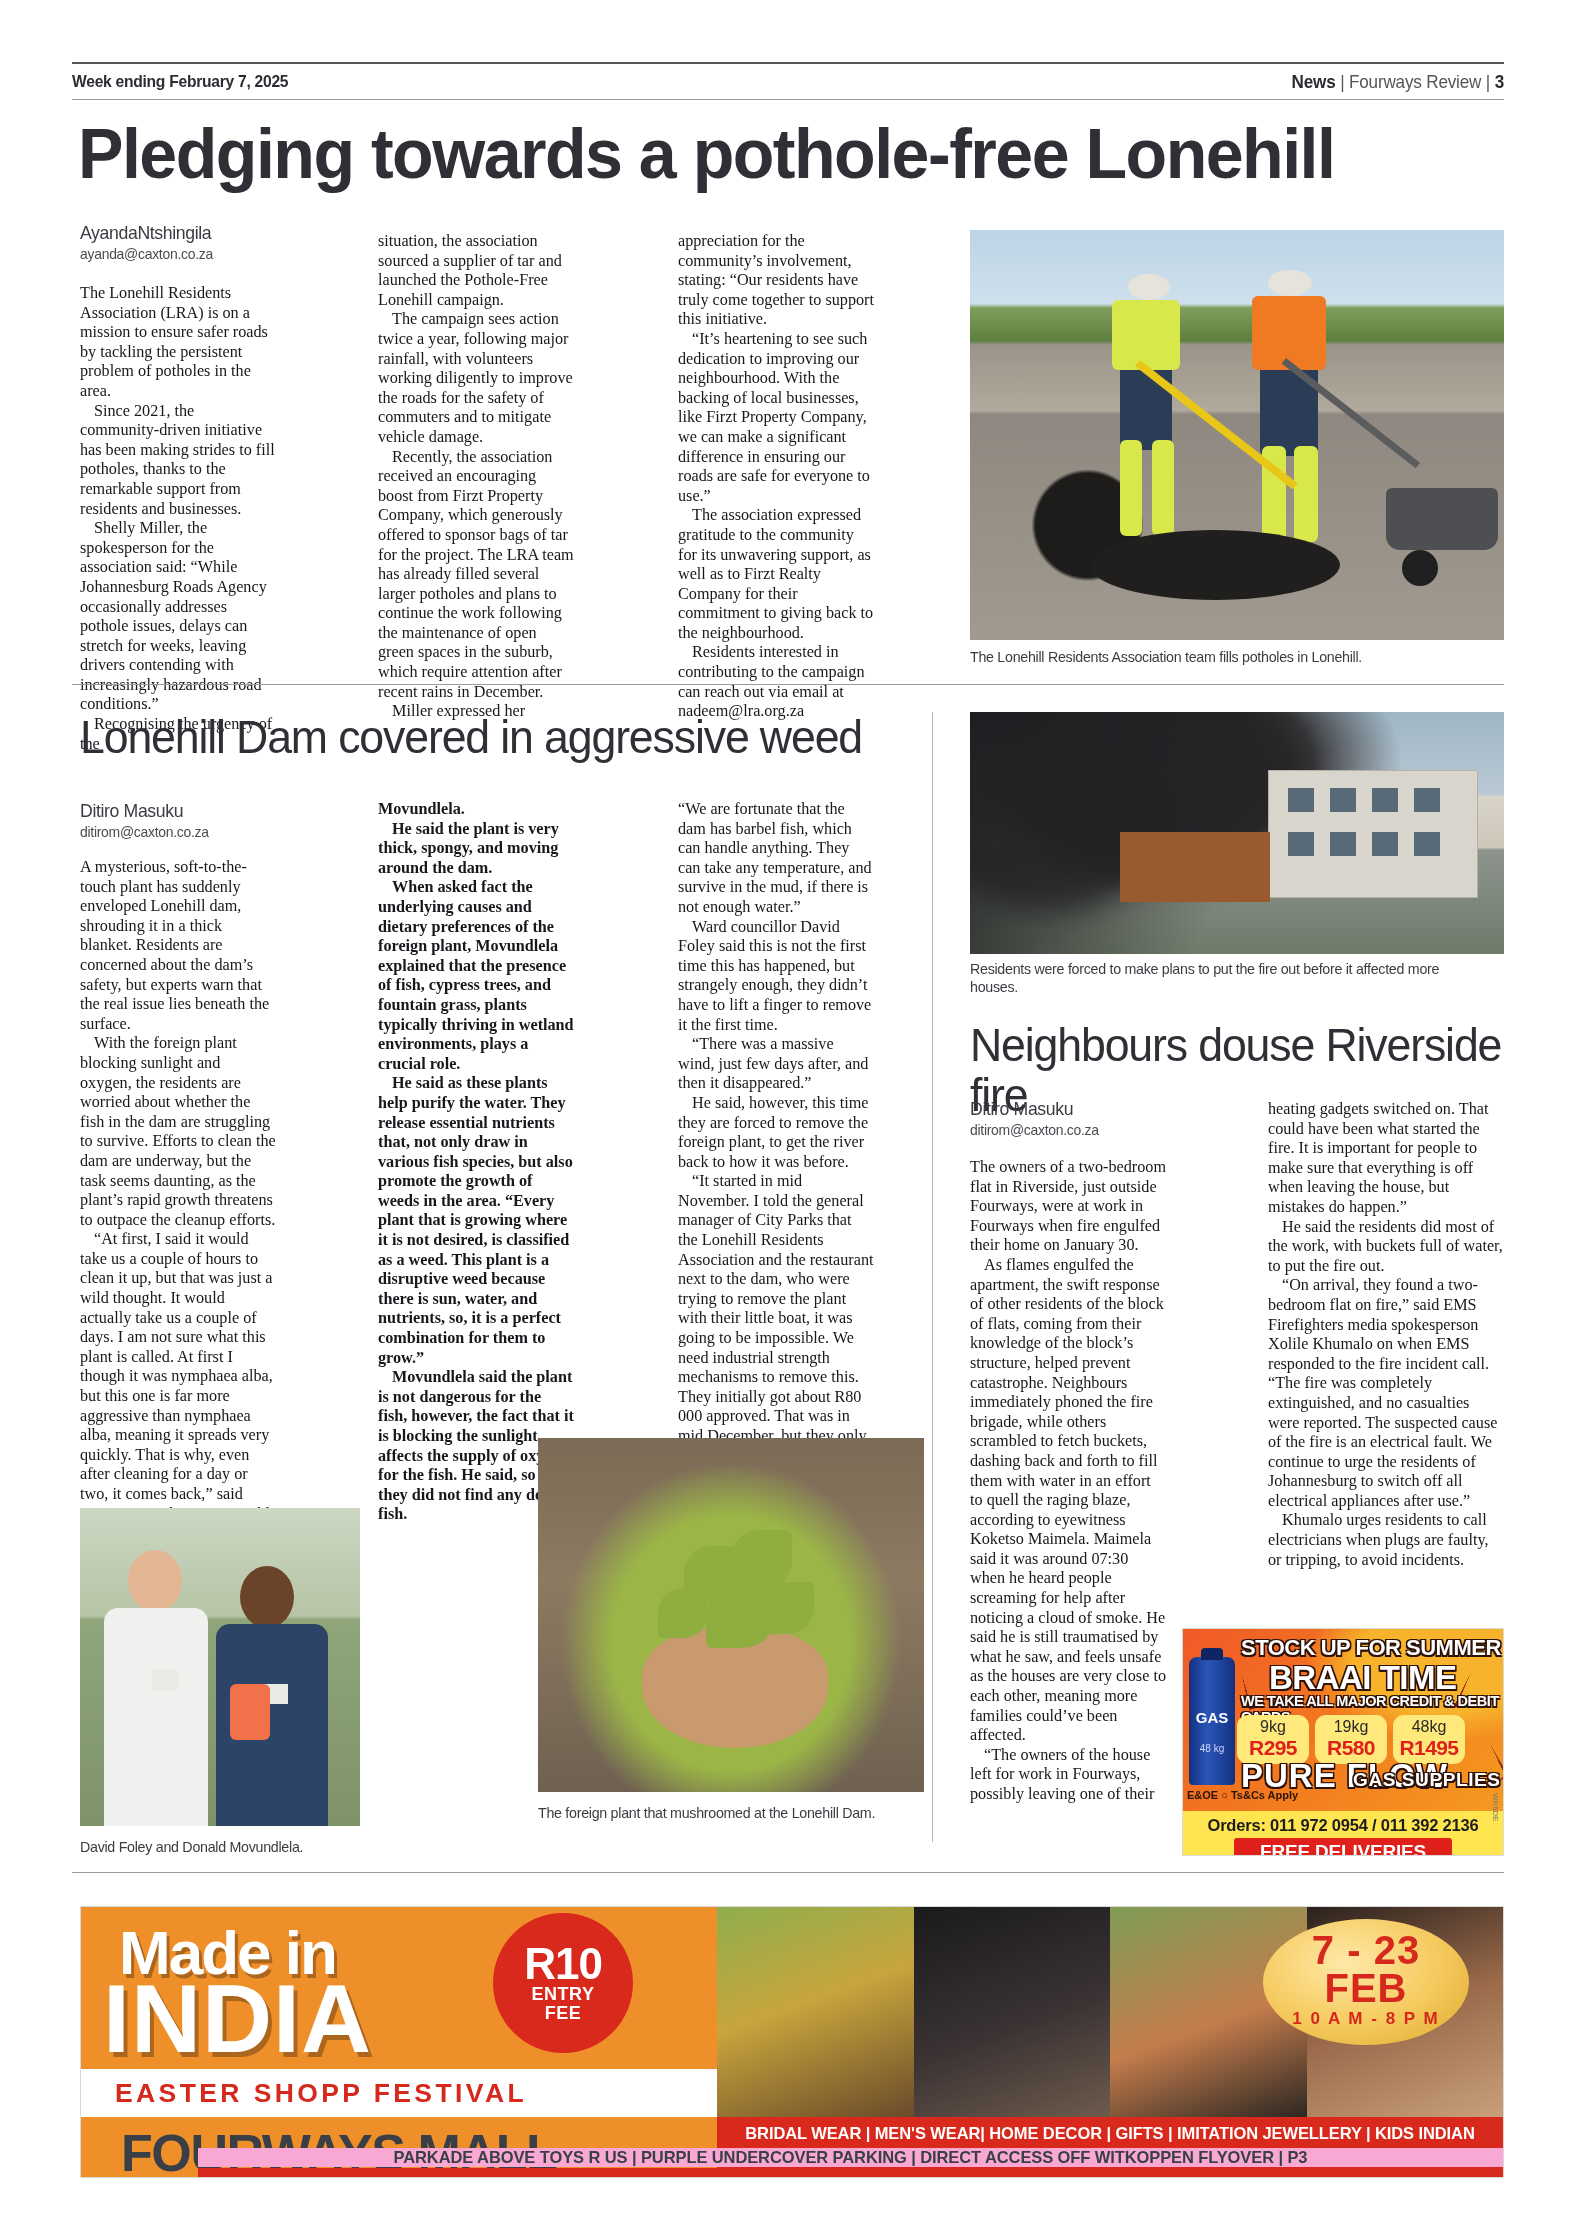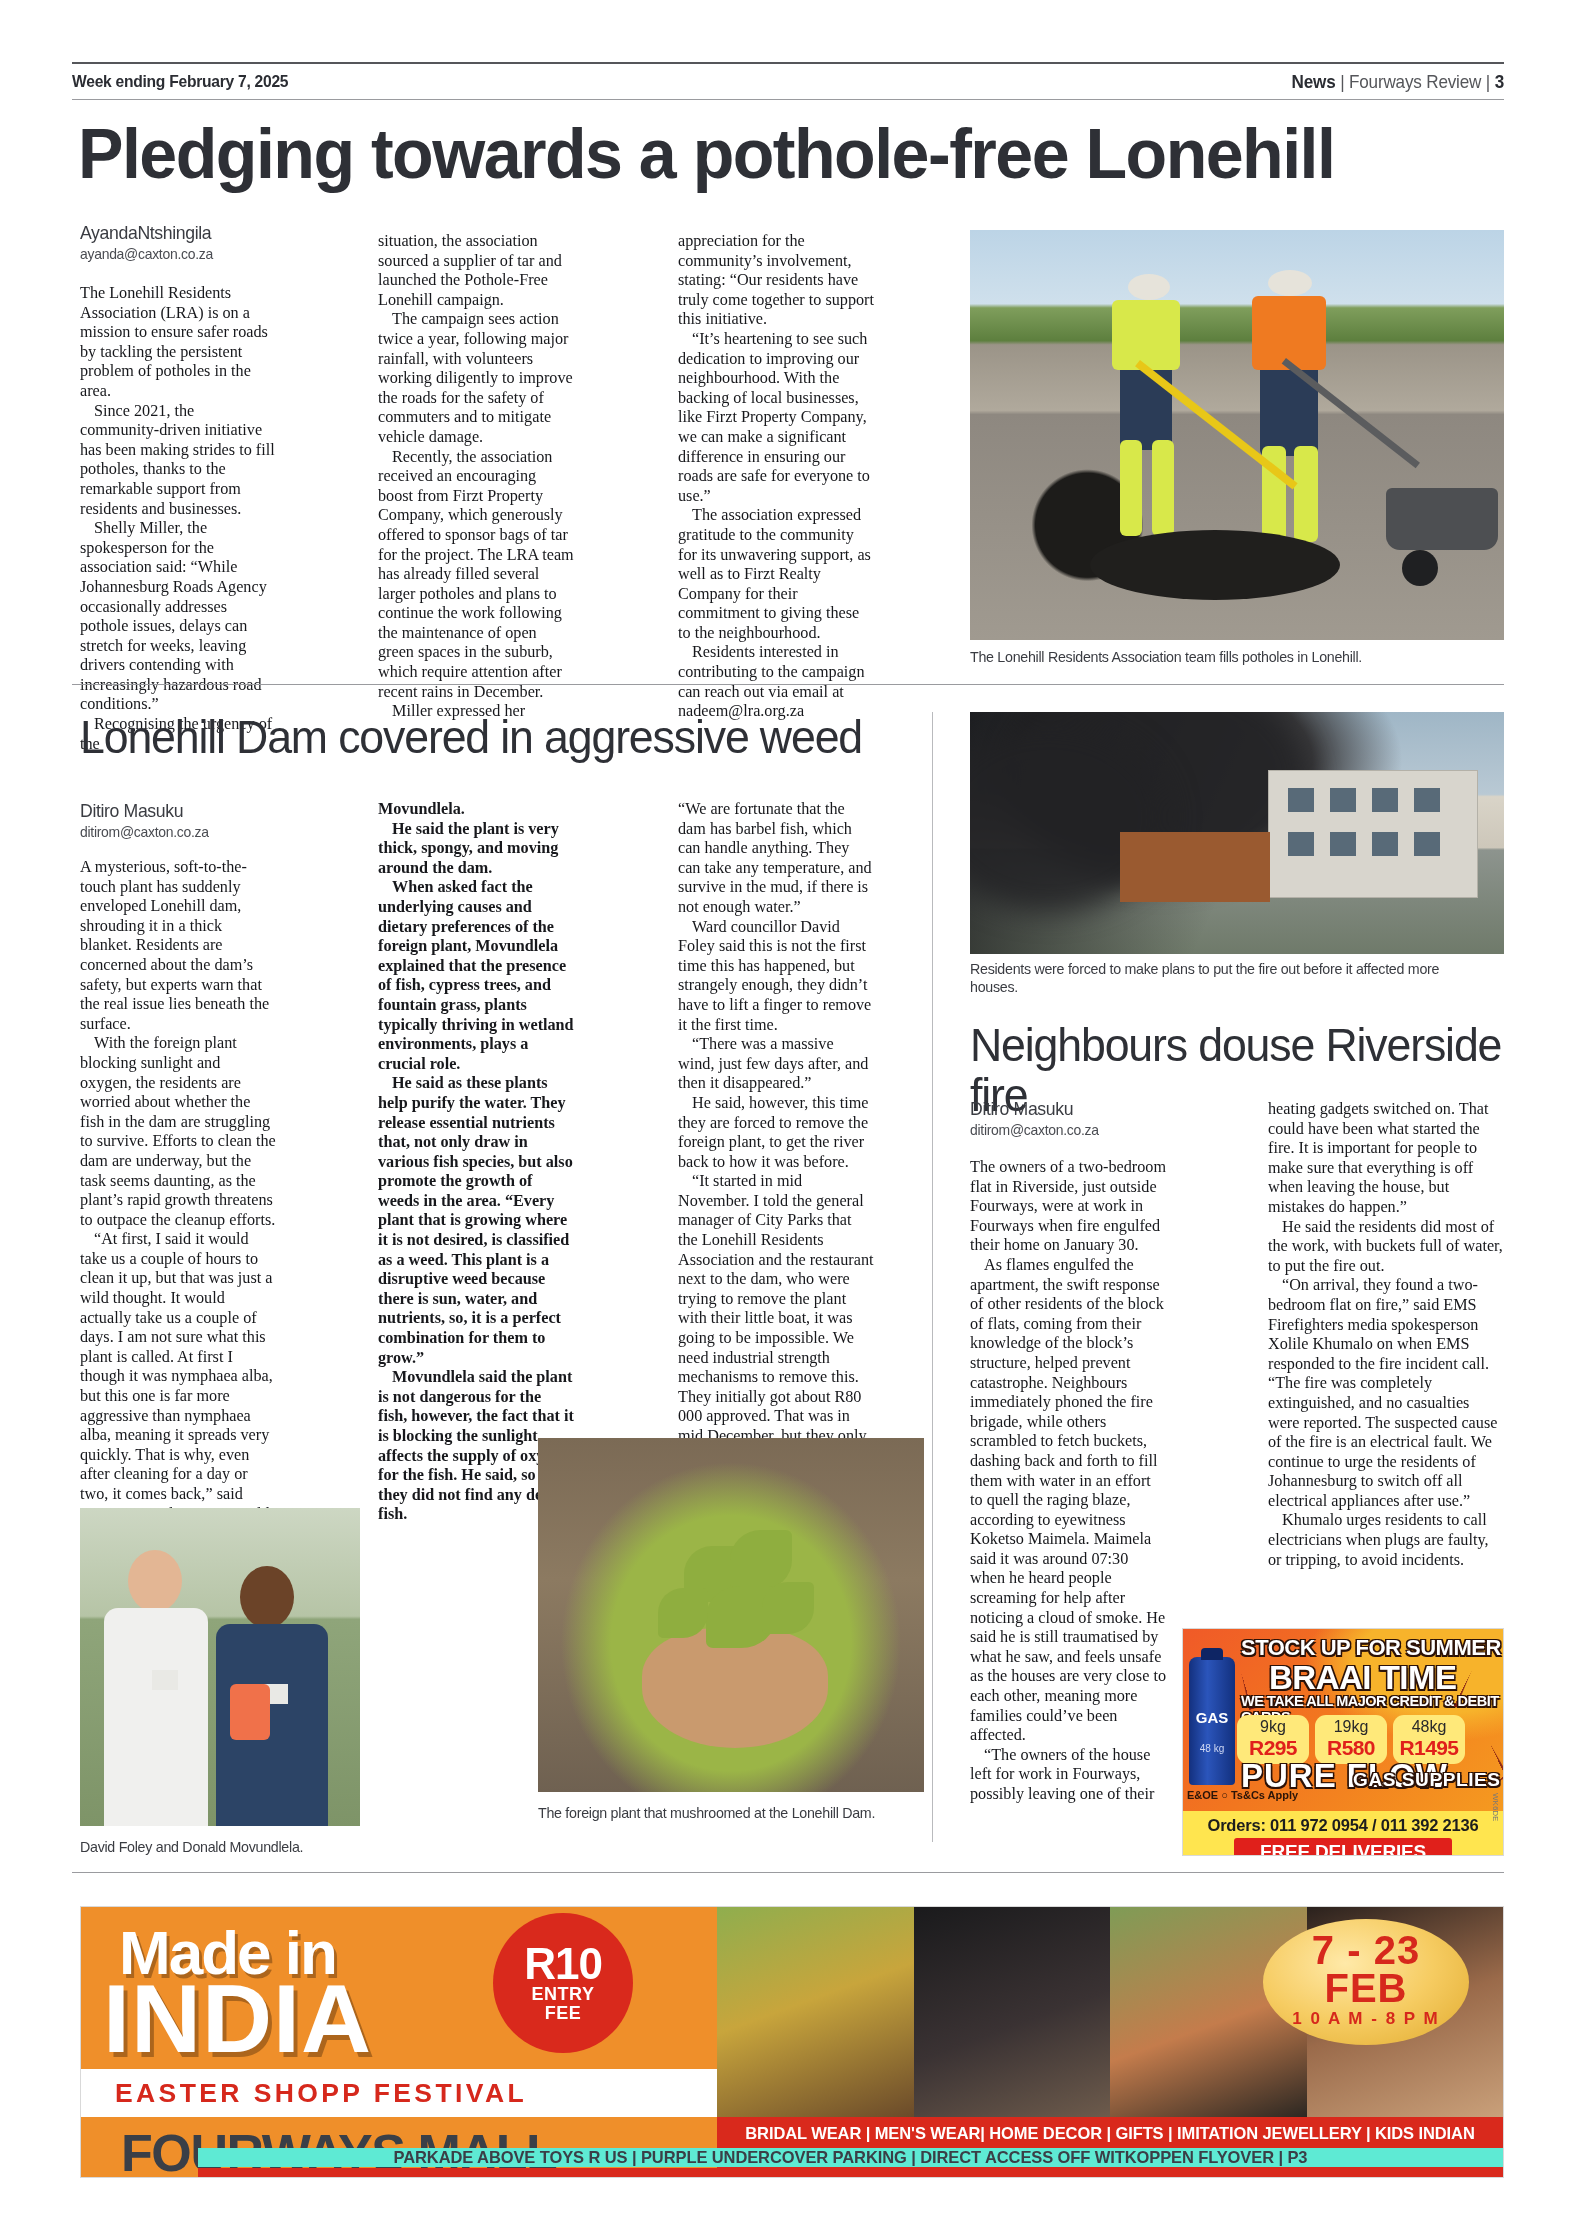--- a/index.html
+++ b/index.html
@@ -292,21 +292,21 @@
   .india-date .d2 { font-size: 40px; line-height: 38px; letter-spacing: 1px; }
   .india-date .d3 { font-size: 17px; letter-spacing: 2px; margin-top: 2px; }
   .india-cat {
     position: absolute; left: 636px; top: 210px; right: 0;
     background: #d9291c; color: #fff; text-align: center;
     font-family: "Liberation Sans", sans-serif; font-weight: bold;
     font-size: 16.5px; line-height: 25px; padding: 4px 0 5px; letter-spacing: -0.1px;
   }
   .india-bottom {
     position: absolute; left: 117px; right: 0; bottom: 10px;
-    background: #5eead4; color: #3a3f47; text-align: center;
+    background: #f9a8d4; color: #3a3f47; text-align: center;
     font-family: "Liberation Sans", sans-serif; font-weight: bold;
     font-size: 16.5px; letter-spacing: -0.1px;
   }
   .india-redbar { position: absolute; left: 117px; right: 0; bottom: 0; height: 9px; background: #d9291c; }
 </style>
 </head>
 <body>
 
 <div class="page">
 
@@ -334,21 +334,21 @@
   <div class="col" style="left:378px;top:232px;width:196px;">
     <p class="noind">situation, the association sourced a supplier of tar and launched the Pothole-Free Lonehill campaign.</p>
     <p>The campaign sees action twice a year, following major rainfall, with volunteers working diligently to improve the roads for the safety of commuters and to mitigate vehicle damage.</p>
     <p>Recently, the association received an encouraging boost from Firzt Property Company, which generously offered to sponsor bags of tar for the project. The LRA team has already filled several larger potholes and plans to continue the work following the maintenance of open green spaces in the suburb, which require attention after recent rains in December.</p>
     <p>Miller expressed her</p>
   </div>
 
   <div class="col" style="left:678px;top:232px;width:196px;">
     <p class="noind">appreciation for the community’s involvement, stating: “Our residents have truly come together to support this initiative.</p>
     <p>“It’s heartening to see such dedication to improving our neighbourhood. With the backing of local businesses, like Firzt Property Company, we can make a significant difference in ensuring our roads are safe for everyone to use.”</p>
-    <p>The association expressed gratitude to the community for its unwavering support, as well as to Firzt Realty Company for their commitment to giving these to the neighbourhood.</p>
+    <p>The association expressed gratitude to the community for its unwavering support, as well as to Firzt Realty Company for their commitment to giving back to the neighbourhood.</p>
     <p>Residents interested in contributing to the campaign can reach out via email at nadeem@lra.org.za</p>
   </div>
 
   <div class="photo ph-pothole" style="left:970px;top:230px;width:534px;height:410px;">
     <div class="worker navy" style="left:150px;top:100px;width:52px;height:120px;"></div>
     <div class="worker hi-vis" style="left:142px;top:70px;width:68px;height:70px;"></div>
     <div class="worker hat" style="left:158px;top:44px;width:42px;height:26px;"></div>
     <div class="worker hi-vis" style="left:150px;top:210px;width:22px;height:96px;"></div>
     <div class="worker hi-vis" style="left:182px;top:210px;width:22px;height:96px;"></div>
     <div class="worker navy" style="left:290px;top:98px;width:58px;height:128px;"></div>

